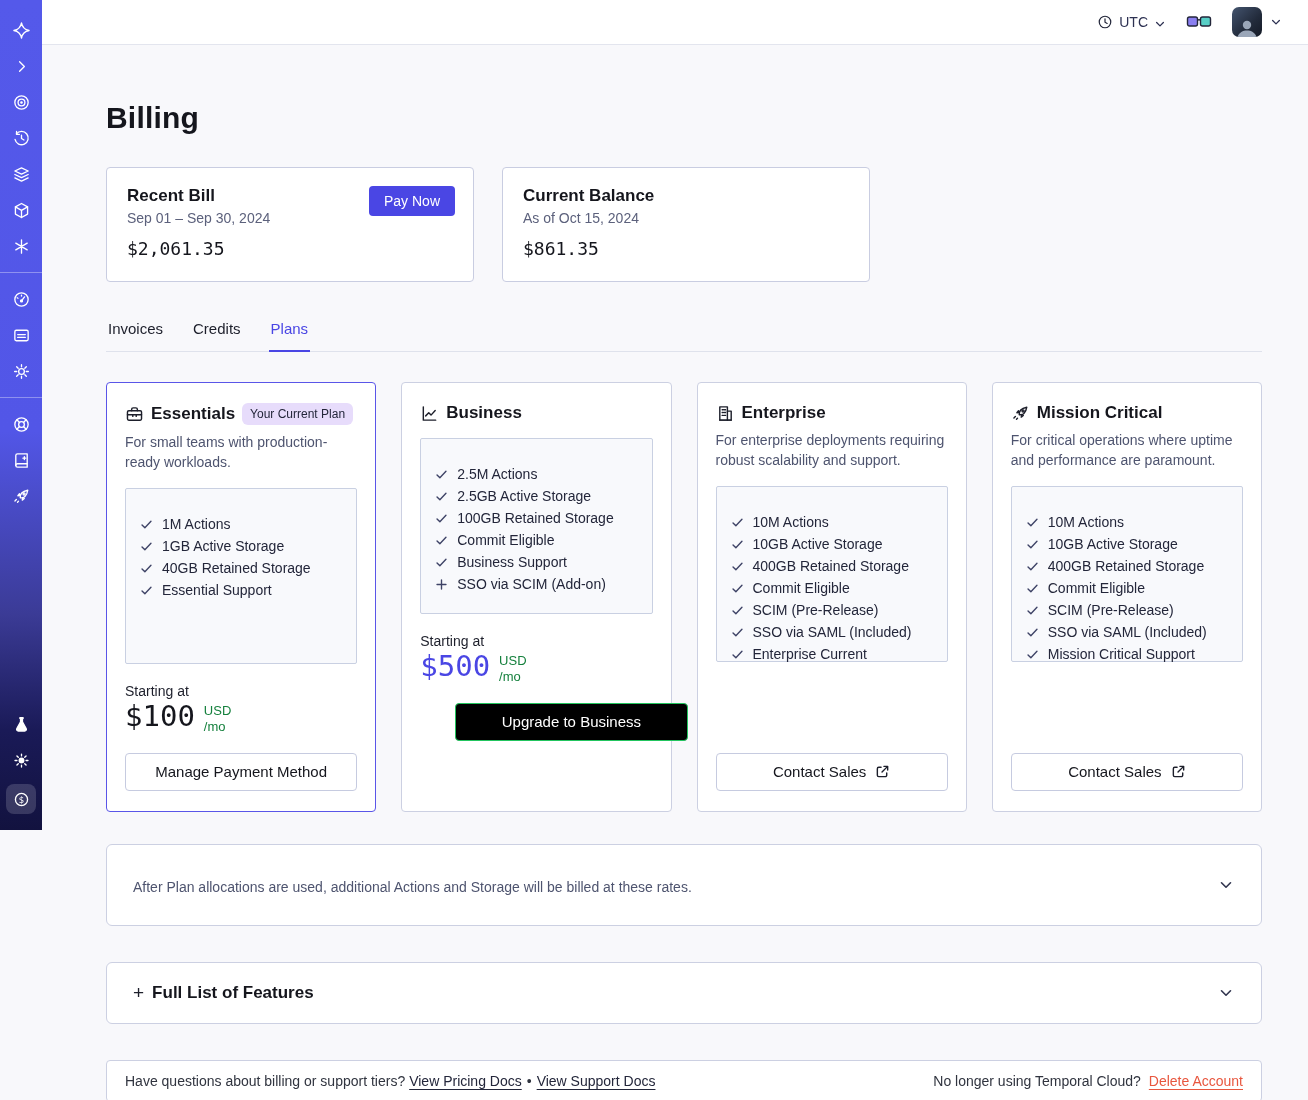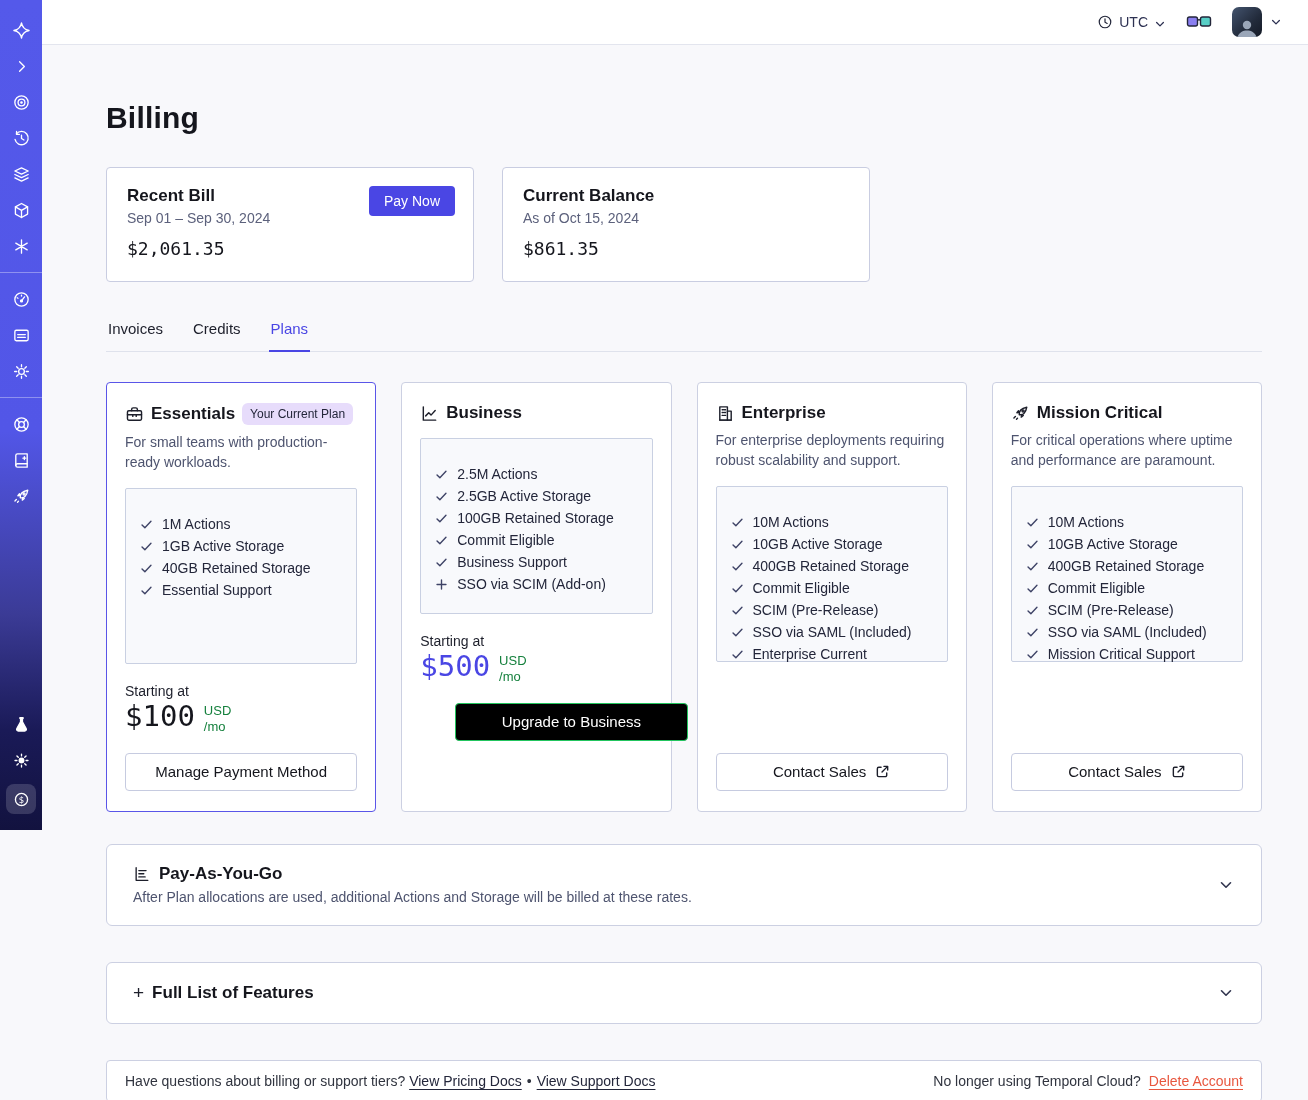--- a/index.html
+++ b/index.html
@@ -494,27 +494,20 @@
         <svg class="ext" viewBox="0 0 16 16">
             <path d="M6.5 3.5H4A1.5 1.5 0 0 0 2.5 5v7A1.5 1.5 0 0 0 4 13.5h7A1.5 1.5 0 0 0 12.5 12V9.5"></path>
             <path d="M9.5 2.5h4v4M13.2 2.8 7.5 8.5"></path>
           </svg>
       </button>
     </div>
   </div>
 
   <div class="accordion acc1">
     <div class="acc-body">
-      <div class="acc-title-row">
-        <svg class="aicon" viewBox="0 0 20 20">
-            <path d="M3.5 3v14h13"></path>
-            <path d="M6.5 6.2h8M6.5 9.7h5.5M6.5 13.2h7"></path>
-          </svg>
-        <span class="acc-title">Pay-As-You-Go</span>
-      </div>
       <div class="acc-sub">After Plan allocations are used, additional Actions and Storage will be billed at these rates.</div>
     </div>
     <svg class="chev-acc" viewBox="0 0 20 20">
         <path d="M5 7.5l5 5 5-5"></path>
       </svg>
   </div>
 
   <div class="accordion acc2">
     <div class="acc-body">
       <div class="acc-title-row">

